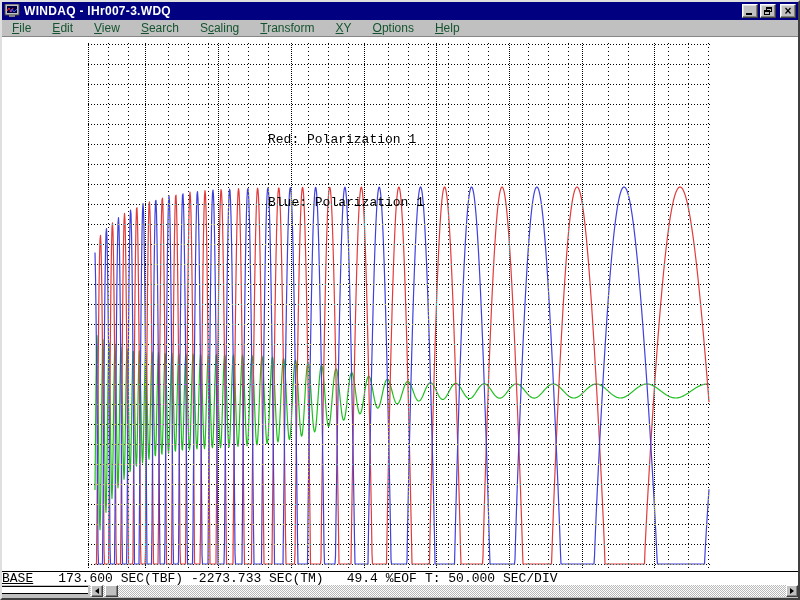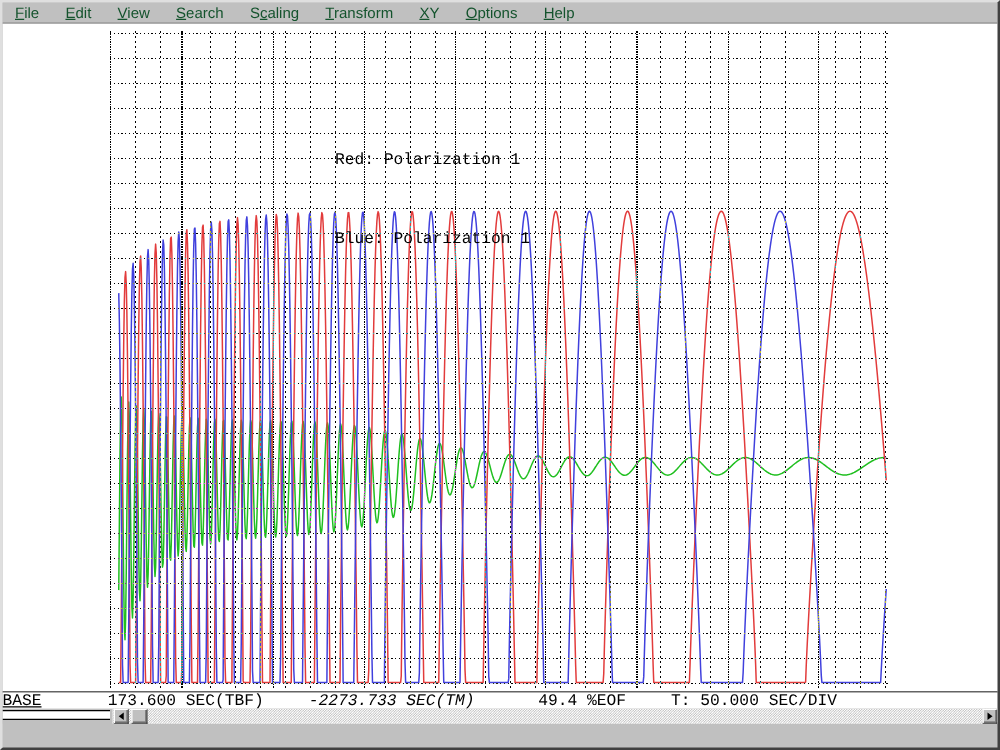--- a/index.html
+++ b/index.html
@@ -40,35 +40,35 @@
   }
   .menu-item{padding:1px 6px 2px 6px;margin-right:9px;white-space:nowrap;cursor:default;}
   .menu-item u{text-underline-offset:1px;}
   
   .client{
     position:relative;height:534px;background:#fff;isolation:isolate;overflow:hidden;
   }
   .client svg{position:absolute;left:0;top:0;}
   #gridsvg{mix-blend-mode:difference;}
   .legend{
-    position:absolute;left:266px;top:56px;z-index:5;
+    position:absolute;left:266px;top:50px;z-index:5;
     font-family:"Liberation Mono","DejaVu Sans Mono",monospace;
     font-size:13px;color:#000;line-height:21px;white-space:pre;
   }
   
   .plot-bottom-line{height:1px;background:#000;}
   .statusbar{
     height:13px;background:#fff;
     font-family:"Liberation Mono","DejaVu Sans Mono",monospace;
     font-size:13px;line-height:13px;color:#000;white-space:pre;
-    display:flex;align-items:center;gap:28px;
+    display:flex;align-items:center;
   }
   .statusbar .base{text-decoration:underline;}
   .statusbar .tbf{margin-left:25px;}
-  .statusbar .tm{margin-left:8px;font-style:italic;}
+  .statusbar .tm{margin-left:8px;}
   .statusbar .eof{margin-left:23px;}
   .statusbar .tdiv{margin-left:8px;}
   .scrollrow{
     height:12px;position:relative;background:#c0c0c0;
   }
   .scroll-track{
     position:absolute;left:88px;right:0;top:0;bottom:0;background:#fff;
     background-image:
       linear-gradient(45deg,#b8b8b8 25%,transparent 25%,transparent 75%,#b8b8b8 75%),
       linear-gradient(45deg,#b8b8b8 25%,transparent 25%,transparent 75%,#b8b8b8 75%);
@@ -92,20 +92,42 @@
     position:absolute;left:103px;top:0;width:13px;height:12px;background:#c0c0c0;
     border:1px solid;border-color:#fff #404040 #404040 #fff;
     box-shadow:inset -1px -1px 0 #808080;
   }
 </style>
 </head>
 <body>
 
 <div class="window">
 
+  <div class="titlebar" id="titlebar" style="background: rgb(0, 0, 128);">
+    <svg class="app-icon" viewBox="0 0 16 14">
+      <rect x="1" y="0" width="14" height="11" fill="#c0c0c0" stroke="#404040" stroke-width="1"></rect>
+      <rect x="3" y="2" width="10" height="7" fill="#000040"></rect>
+      <polyline points="3,7 5,4 7,8 9,4" fill="none" stroke="#ff3030" stroke-width="1"></polyline>
+      <polyline points="6,8 8,5 10,8 13,5" fill="none" stroke="#4060ff" stroke-width="1"></polyline>
+      <rect x="5" y="11" width="6" height="2" fill="#808080"></rect>
+    </svg>
+    <span class="t-text">WINDAQ - lHr007-3.WDQ</span>
+    <div class="winbtn">
+        <div class="glyph-min"></div>
+      </div>
+    <div class="winbtn">
+      <div class="glyph-restore">
+          <div class="r1"></div>
+          <div class="r2"></div>
+        </div>
+    </div>
+    <div class="winbtn" style="margin-left:4px;">
+        <span class="glyph-close">×</span>
+      </div>
+  </div>
 
   <div class="menubar" id="menubar">
       <span class="menu-item"><u>F</u>ile</span>
       <span class="menu-item"><u>E</u>dit</span>
       <span class="menu-item"><u>V</u>iew</span>
       <span class="menu-item"><u>S</u>earch</span>
       <span class="menu-item">S<u>c</u>aling</span>
       <span class="menu-item"><u>T</u>ransform</span>
       <span class="menu-item"><u>X</u>Y</span>
       <span class="menu-item"><u>O</u>ptions</span>

